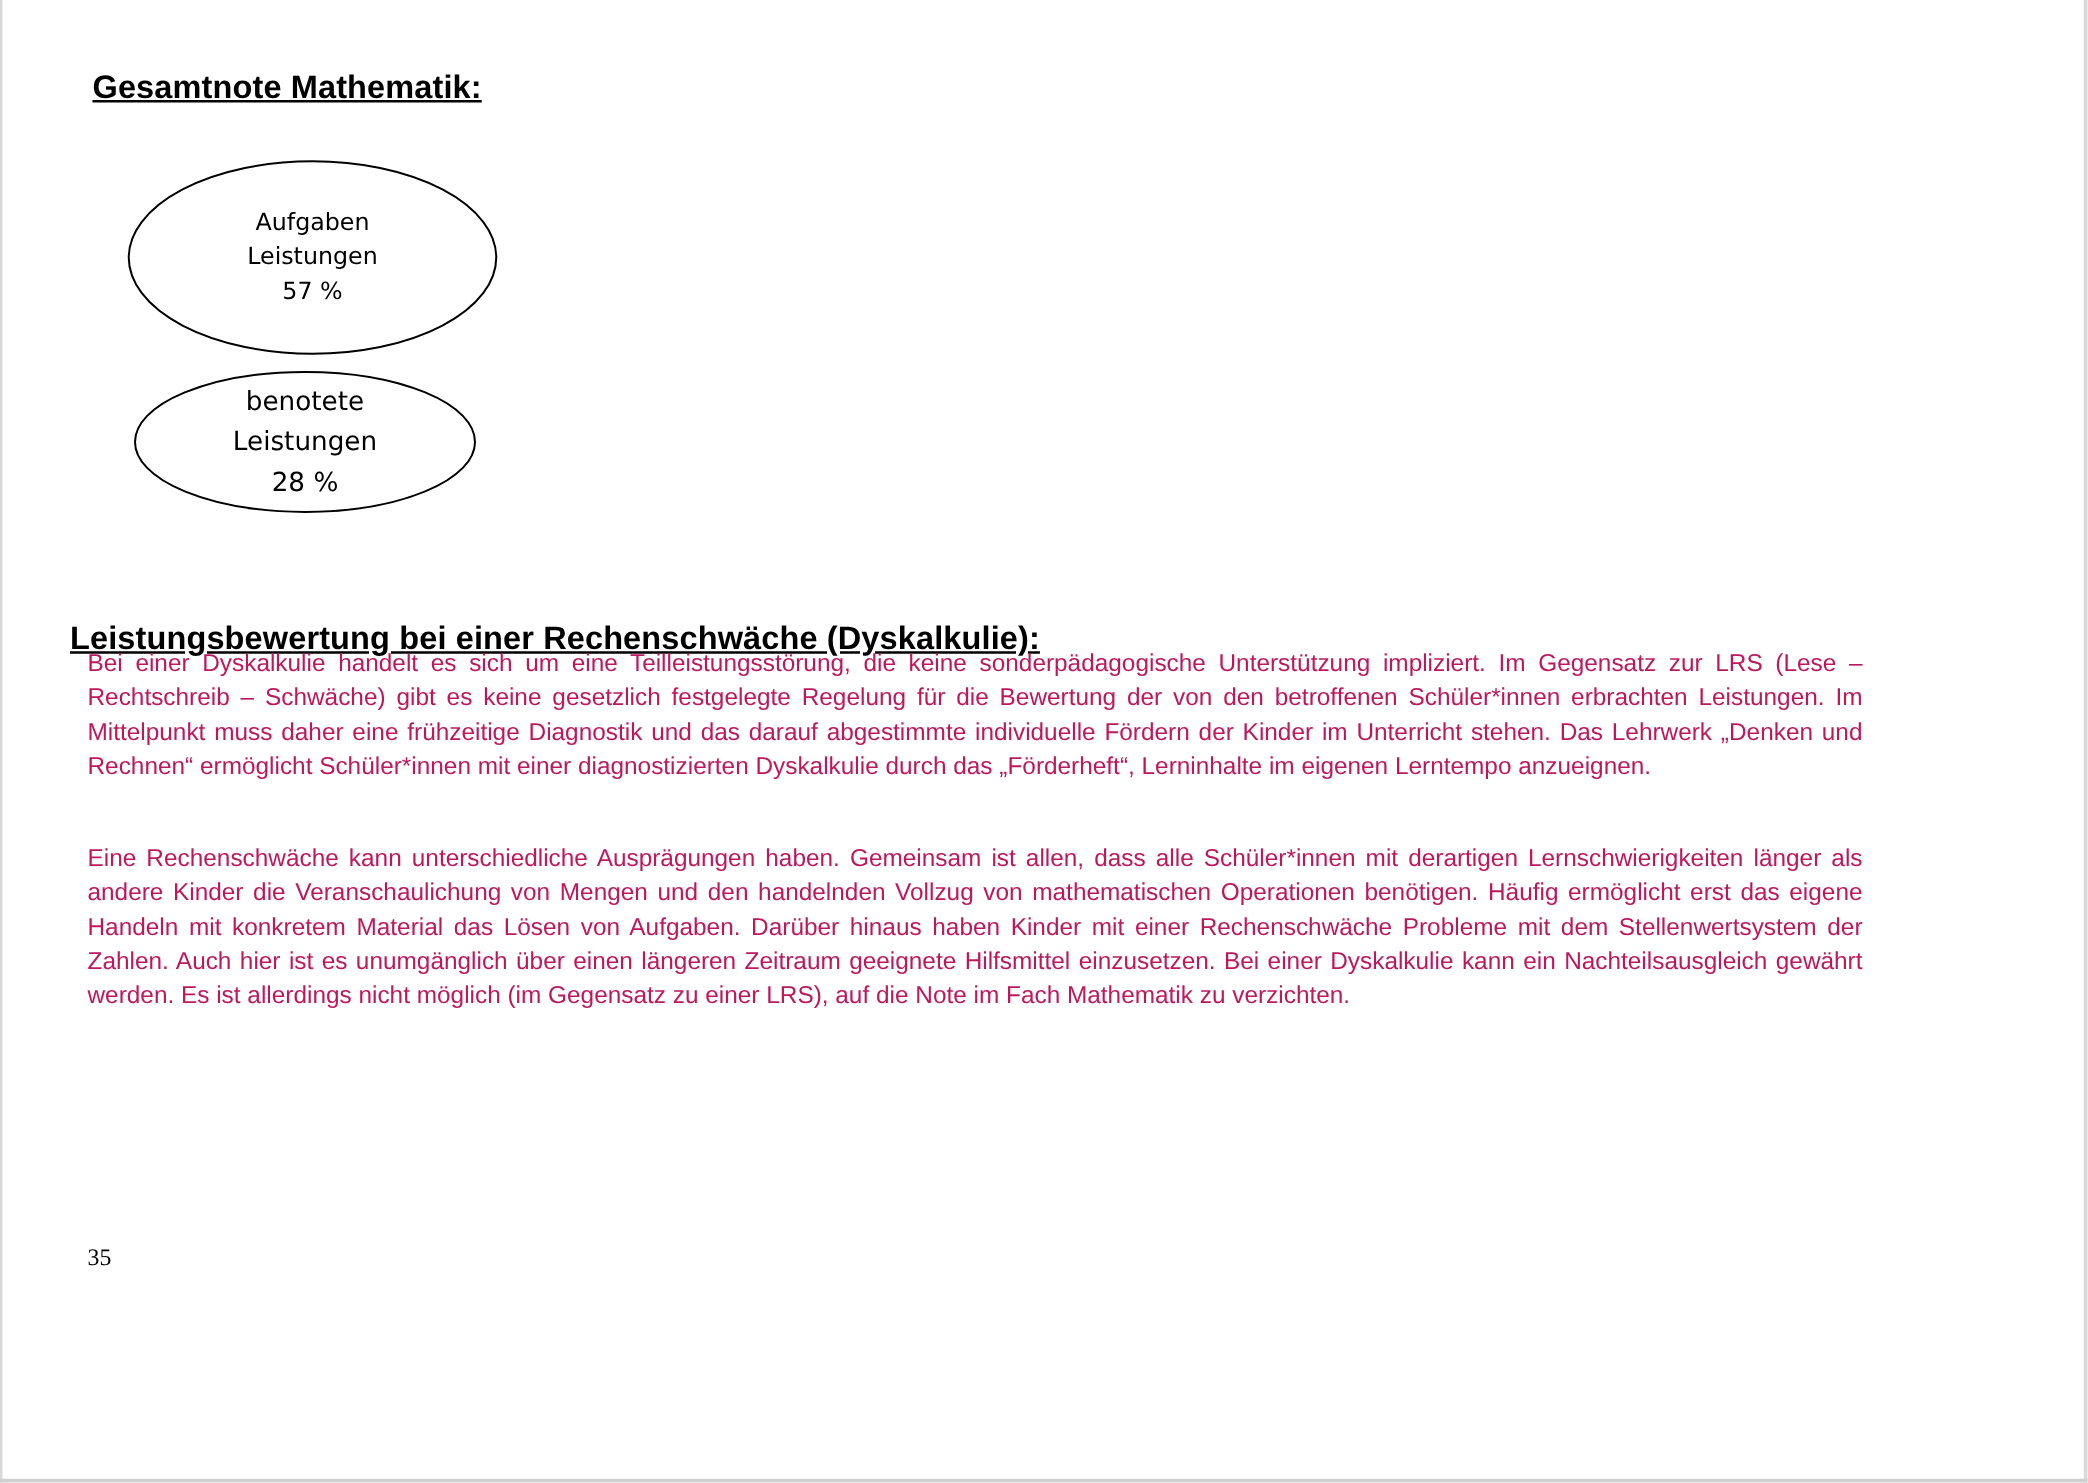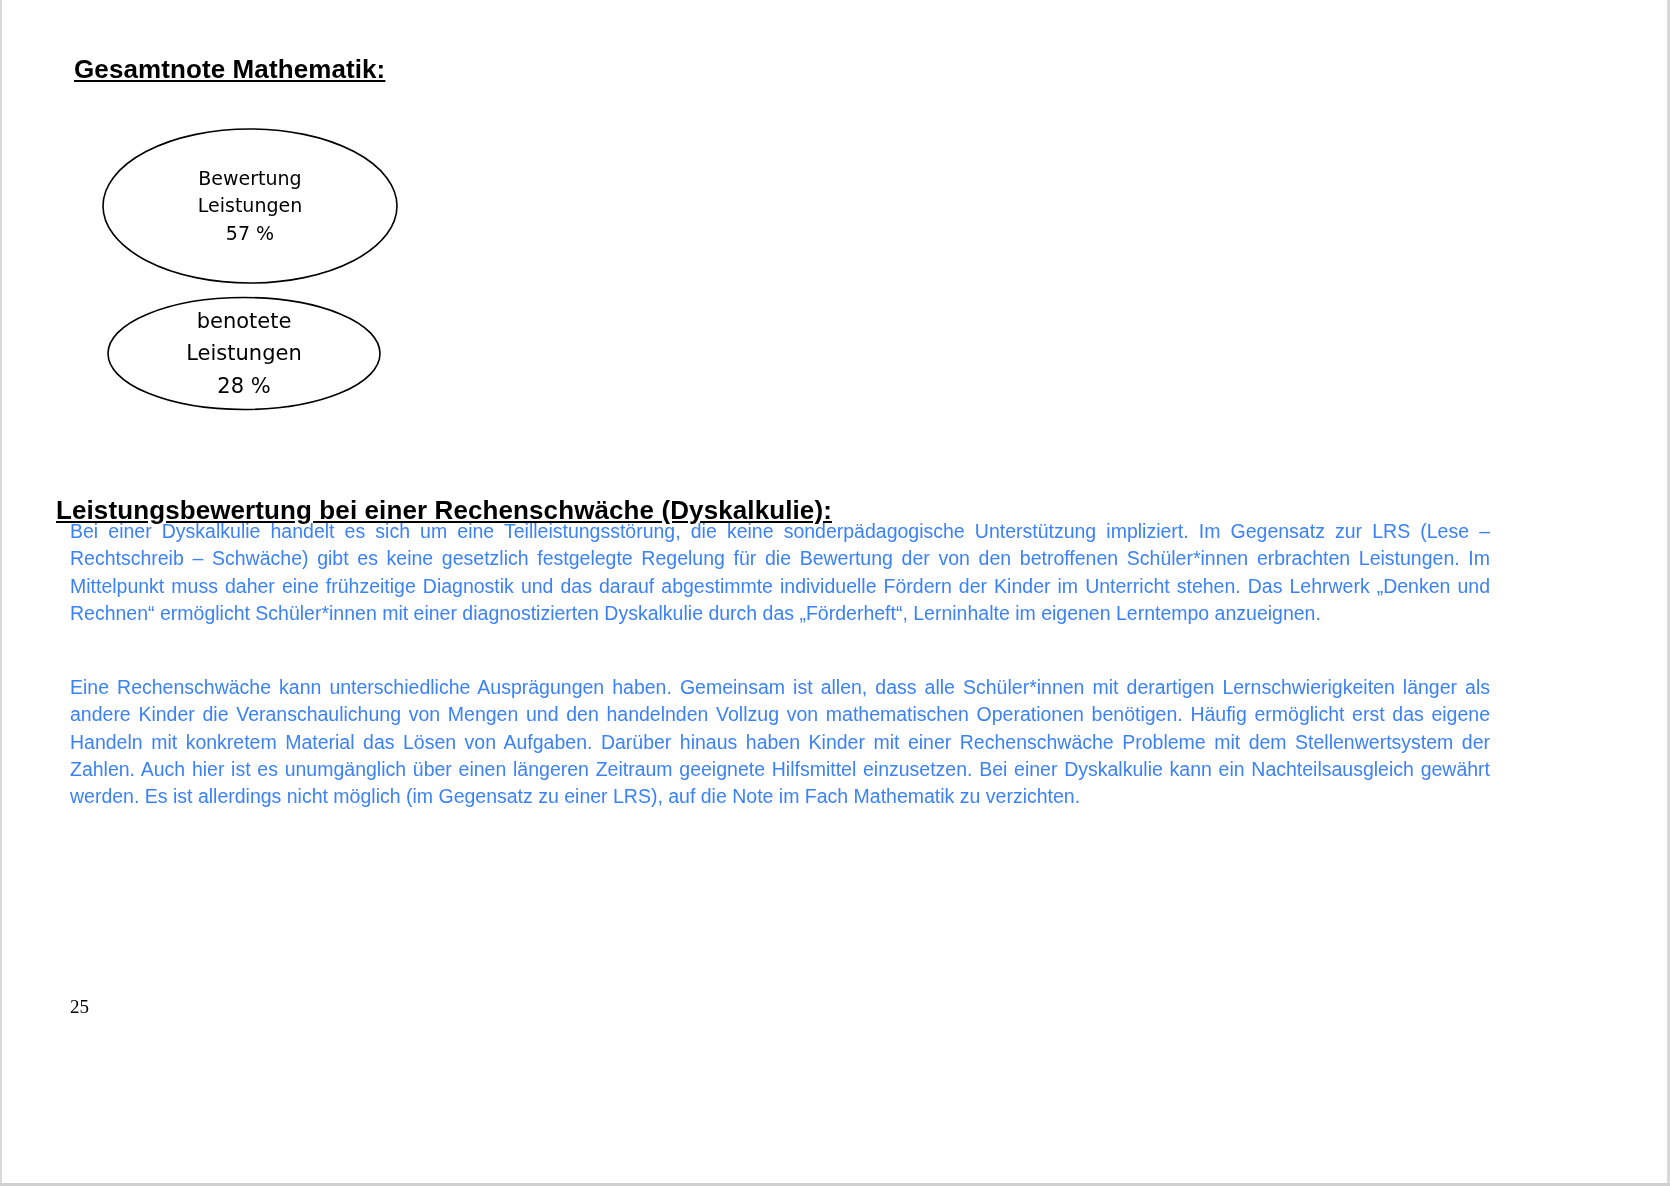--- a/index.html
+++ b/index.html
@@ -116,21 +116,21 @@
   }
 
   
   .body-para {
     position: absolute;
     width: 1420px;
     font-size: 19.5px;
     line-height: 27.3px;
     text-align: justify;
     text-justify: inter-word;
-    color: #3b82f6;
+    color: #be185d;
   }
   #para-1 {
     left: 70px;
     top: 518px;
   }
   #para-2 {
     left: 70px;
     top: 674px;
   }
 
@@ -154,21 +154,21 @@
 
   <h2 class="heading" id="heading-gesamtnote" style="margin:0;">Gesamtnote Mathematik:</h2>
 
   <div class="diagram">
 
     <div class="ellipse-wrap" id="ellipse-sonstige">
       <svg class="ellipse-shape" width="300" height="160" viewBox="0 0 300 160">
         <ellipse cx="150" cy="80" rx="147" ry="77" fill="#ffffff" stroke="#000000" stroke-width="1.6"></ellipse>
       </svg>
       <div class="ellipse-label">
-        <span>Bewertung</span>
+        <span>Aufgaben</span>
         <span>Leistungen</span>
         <span>57 %</span>
       </div>
     </div>
 
     <div class="ellipse-wrap" id="ellipse-benotete">
       <svg class="ellipse-shape" width="278" height="117" viewBox="0 0 278 117">
         <ellipse cx="139" cy="58.5" rx="136" ry="56" fill="#ffffff" stroke="#000000" stroke-width="1.6"></ellipse>
       </svg>
       <div class="ellipse-label">
@@ -179,15 +179,15 @@
     </div>
 
   </div>
 
   <h2 class="heading" id="heading-leistungsbewertung" style="margin:0;">Leistungsbewertung bei einer Rechenschwäche (Dyskalkulie):</h2>
 
   <p class="body-para" id="para-1" style="margin:0;">Bei einer Dyskalkulie handelt es sich um eine Teilleistungsstörung, die keine sonderpädagogische Unterstützung impliziert. Im Gegensatz zur LRS (Lese – Rechtschreib – Schwäche) gibt es keine gesetzlich festgelegte Regelung für die Bewertung der von den betroffenen Schüler*innen erbrachten Leistungen. Im Mittelpunkt muss daher eine frühzeitige Diagnostik und das darauf abgestimmte individuelle Fördern der Kinder im Unterricht stehen. Das Lehrwerk „Denken und Rechnen“ ermöglicht Schüler*innen mit einer diagnostizierten Dyskalkulie durch das „Förderheft“, Lerninhalte im eigenen Lerntempo anzueignen.</p>
 
   <p class="body-para" id="para-2" style="margin:0;">Eine Rechenschwäche kann unterschiedliche Ausprägungen haben. Gemeinsam ist allen, dass alle Schüler*innen mit derartigen Lernschwierigkeiten länger als andere Kinder die Veranschaulichung von Mengen und den handelnden Vollzug von mathematischen Operationen benötigen. Häufig ermöglicht erst das eigene Handeln mit konkretem Material das Lösen von Aufgaben. Darüber hinaus haben Kinder mit einer Rechenschwäche Probleme mit dem Stellenwertsystem der Zahlen. Auch hier ist es unumgänglich über einen längeren Zeitraum geeignete Hilfsmittel einzusetzen. Bei einer Dyskalkulie kann ein Nachteilsausgleich gewährt werden. Es ist allerdings nicht möglich (im Gegensatz zu einer LRS), auf die Note im Fach Mathematik zu verzichten.</p>
 
-  <div class="page-number">25</div>
+  <div class="page-number">35</div>
 
 </div>
 
 </body></html>

